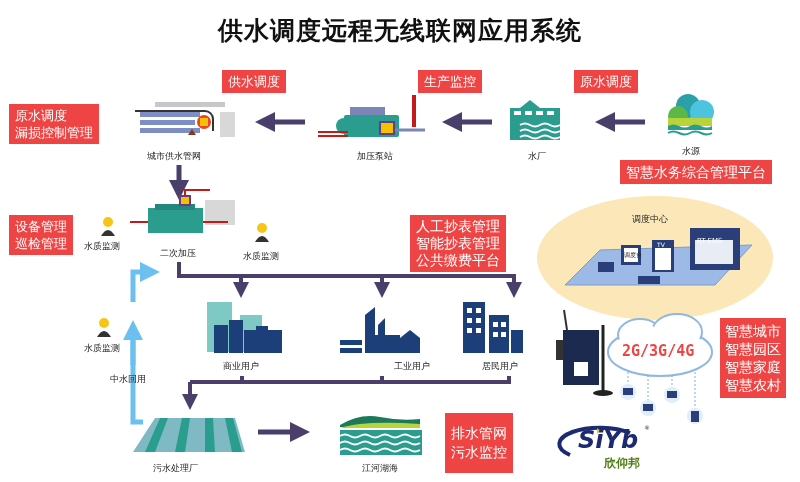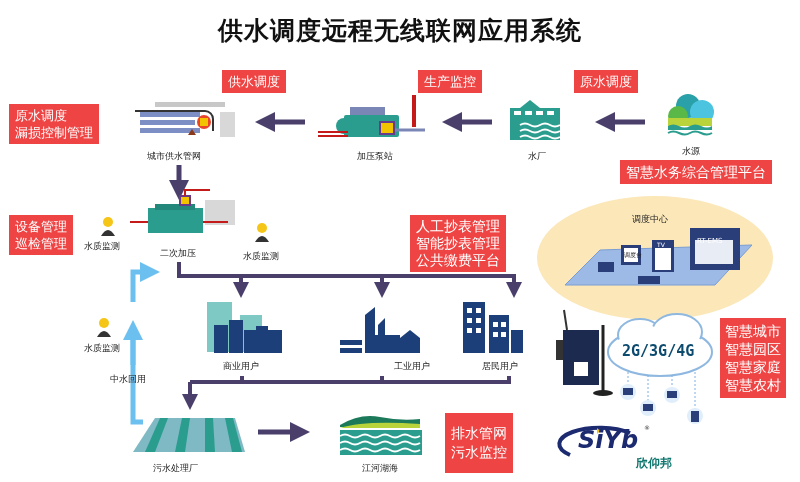--- a/index.html
+++ b/index.html
@@ -275,16 +275,16 @@
 <div class="lbl" style="left:362px;top:360px;margin-left:32px;">工业用户</div>
 <div class="lbl" style="left:482px;top:360px;">居民用户</div>
 <div class="lbl" style="left:110px;top:373px;">中水回用</div>
 <div class="lbl" style="left:153px;top:462px;">污水处理厂</div>
 <div class="lbl" style="left:362px;top:462px;">江河湖海</div>
 <div class="lbl" style="left:604px;top:213px;margin-left:28px;">调度中心</div>
 <div class="lbl" style="left:624px;top:251px;font-size:6px;">调度台</div>
 <div class="lbl" style="left:657px;top:241px;font-size:6px;color:#fff;">TV</div>
 <div class="lbl" style="left:697px;top:230px;font-size:7px;color:#fff;margin-top:7px;">RT-EMS</div>
 
-<div class="abs" style="left:622px;top:342px;font-size:15px;font-weight:bold;color:#0c4a6e;font-family:'DejaVu Sans Mono', monospace;">2G/3G/4G</div>
+<div class="abs" style="left:622px;top:342px;font-size:15px;font-weight:bold;color:#ef4444;font-family:'DejaVu Sans Mono', monospace;">2G/3G/4G</div>
 
 <div class="abs" style="left:578px;top:426px;font-size:24px;font-weight:bold;color:#1c2a70;font-style:italic;">SiYb</div>
-<div class="abs" style="left:604px;top:455px;font-size:12px;font-weight:bold;color:#0f766e;margin-left:32px;">欣仰邦</div>
+<div class="abs" style="left:604px;top:455px;font-size:12px;font-weight:bold;color:#4d7c0f;">欣仰邦</div>
 
 </body></html>

